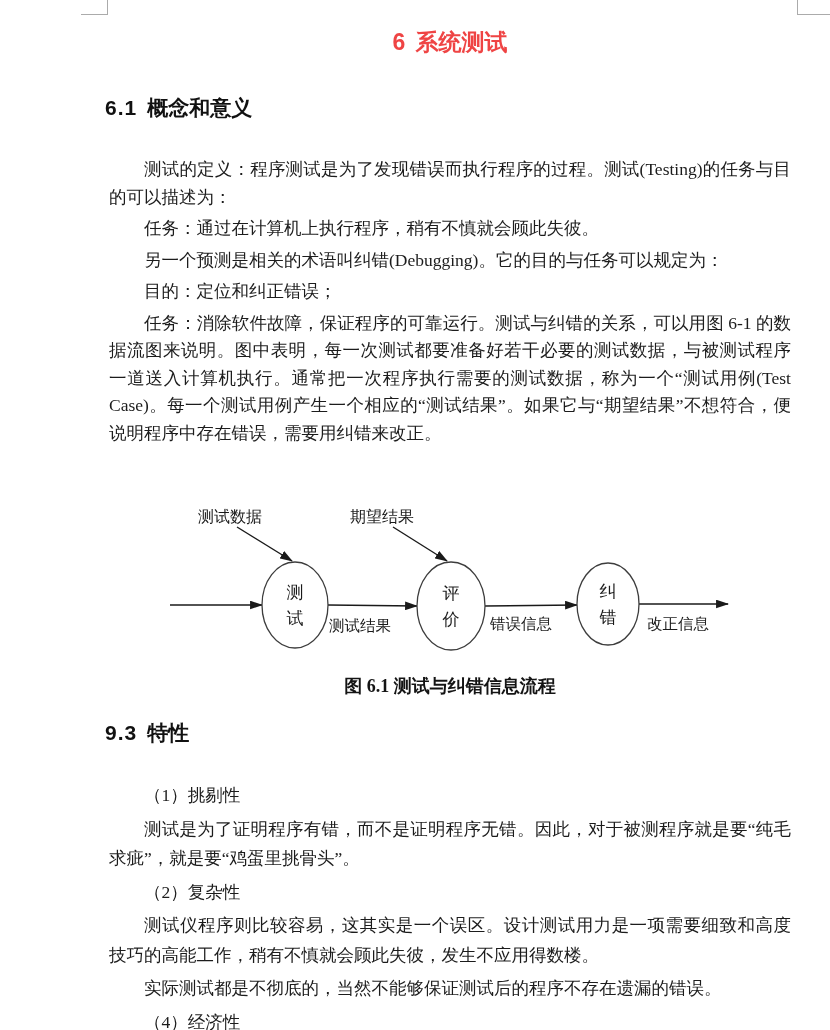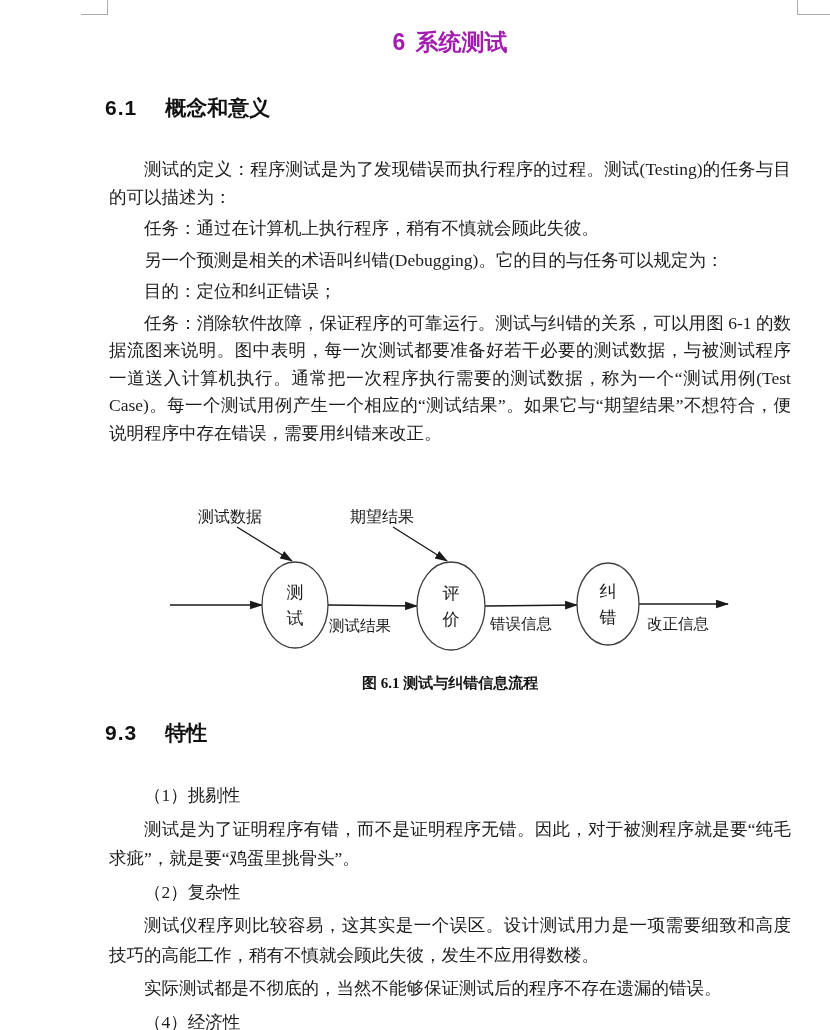--- a/index.html
+++ b/index.html
@@ -10,29 +10,29 @@
   }
   
   .crop-left{position:absolute;left:81px;top:0;width:26px;height:14px;
     border-right:1px solid #ababab;border-bottom:1px solid #ababab;}
   .crop-right{position:absolute;left:797px;top:0;width:33px;height:14px;
     border-left:1px solid #ababab;border-bottom:1px solid #ababab;}
   
   .doc-title{
     position:absolute;left:105px;top:28px;width:690px;text-align:center;
     font-family:"Liberation Sans","DejaVu Sans",sans-serif;
-    font-weight:700;font-size:23px;line-height:28px;color:#a21caf;
+    font-weight:700;font-size:23px;line-height:28px;color:#ef4444;
   }
   .doc-title .num{margin-right:10px;}
   .h2{
     position:absolute;left:105px;
     font-family:"Liberation Sans","DejaVu Sans",sans-serif;
     font-weight:700;font-size:21px;line-height:26px;color:#111;
   }
-  .h2 .num{margin-right:28px;letter-spacing:1px;}
+  .h2 .num{margin-right:10px;letter-spacing:1px;}
   .h2-1{top:95px;}
   .h2-2{top:720px;}
   
   .bodyblock{
     position:absolute;left:105px;width:690px;
     font-size:17.5px;color:#1c1c1c;
     text-align:justify;text-justify:inter-ideograph;
   }
   .bodyblock p{margin:4px;text-indent:35px;}
   .block1{top:152px;line-height:27.5px;}
@@ -43,21 +43,21 @@
   .fig-line{stroke:#1a1a1a;stroke-width:1.4;fill:none;}
   .fig-ellipse{stroke:#3d3d3d;stroke-width:1.3;fill:#ffffff;}
   .fig-node-text{font-size:17px;fill:#1a1a1a;text-anchor:middle;
     font-family:"Liberation Serif","DejaVu Serif",serif;}
   .fig-label{font-size:15.5px;fill:#1a1a1a;text-anchor:middle;
     font-family:"Liberation Serif","DejaVu Serif",serif;}
   .fig-toplabel{font-size:16px;fill:#1a1a1a;text-anchor:middle;
     font-family:"Liberation Serif","DejaVu Serif",serif;}
   .fig-caption{
     position:absolute;left:105px;top:674px;width:690px;text-align:center;
-    font-weight:700;font-size:15px;color:#141414;
+    font-weight:700;font-size:18px;color:#141414;
   }
 </style>
 </head>
 <body>
 
 <div class="page">
 
   <div class="crop-left"></div>
   <div class="crop-right"></div>
 

